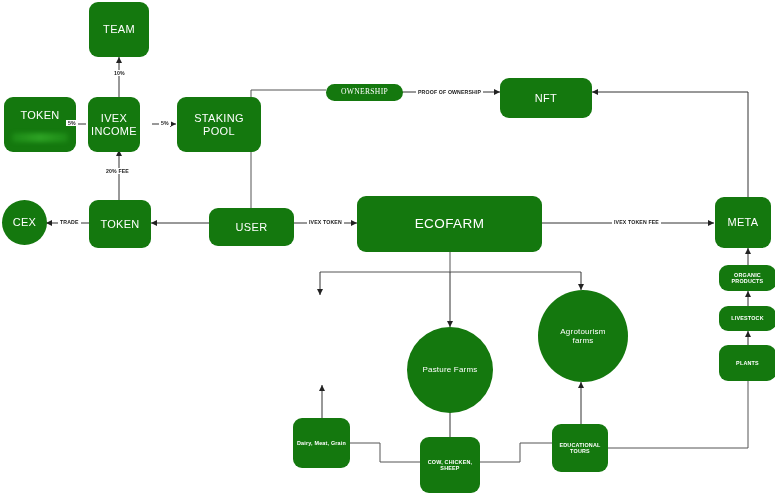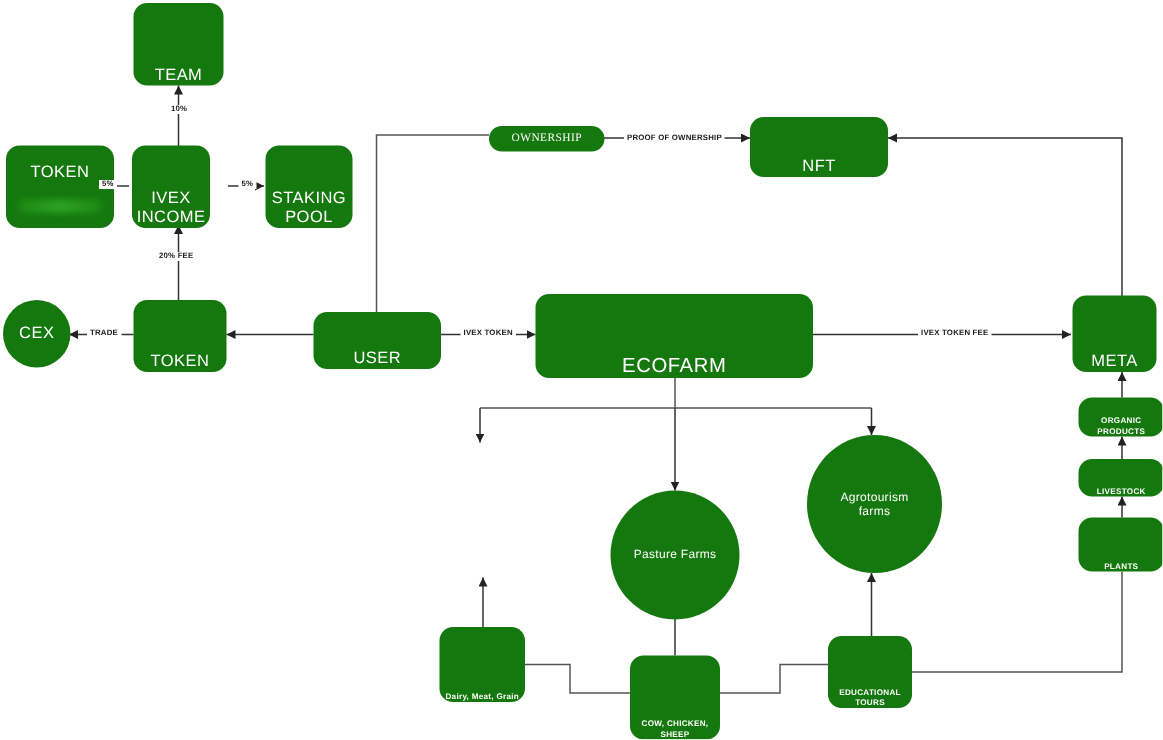--- a/index.html
+++ b/index.html
@@ -32,21 +32,20 @@
     display: flex;
     align-items: center;
     justify-content: center;
     text-align: center;
     box-sizing: border-box;
     line-height: 1.18;
     z-index: 3;
   }
   .node.rect {
     border-radius: 9px;
-    align-items: flex-end;
   }
   .node.pill {
     border-radius: 14px;
   }
   .node.circle {
     border-radius: 50%;
   }
   .lbl {
     position: absolute;
     color: #1a1a1a;
@@ -138,21 +137,21 @@
   <div class="node rect t-med" style="left:4px; top:97px; width:72px; height:55px; align-items:flex-start; padding-top:12px;">
     <span>TOKEN</span>
     <span class="redact"></span>
   </div>
 
   <div class="node rect t-med" style="left:88px; top:97px; width:52px; height:55px; white-space:pre-line;">
     <span>IVEX
 INCOME</span>
   </div>
 
-  <div class="node rect t-med" style="left:177px; top:97px; width:58px; height:55px; white-space:pre-line;">
+  <div class="node rect t-med" style="left:177px; top:97px; width:84px; height:55px; white-space:pre-line;">
     <span>STAKING
 POOL</span>
   </div>
 
   <div class="node pill t-pill" style="left:326px; top:84px; width:77px; height:17px;">
     <span>OWNERSHIP</span>
   </div>
 
   <div class="node rect t-med" style="left:500px; top:78px; width:92px; height:40px;">
     <span>NFT</span>

